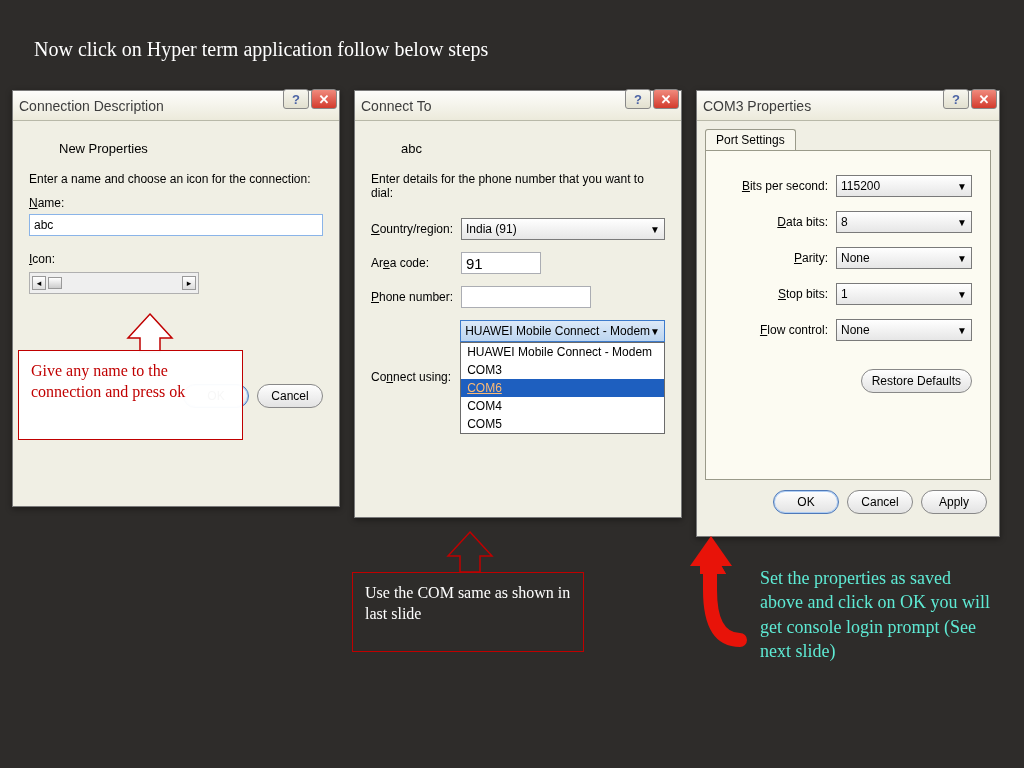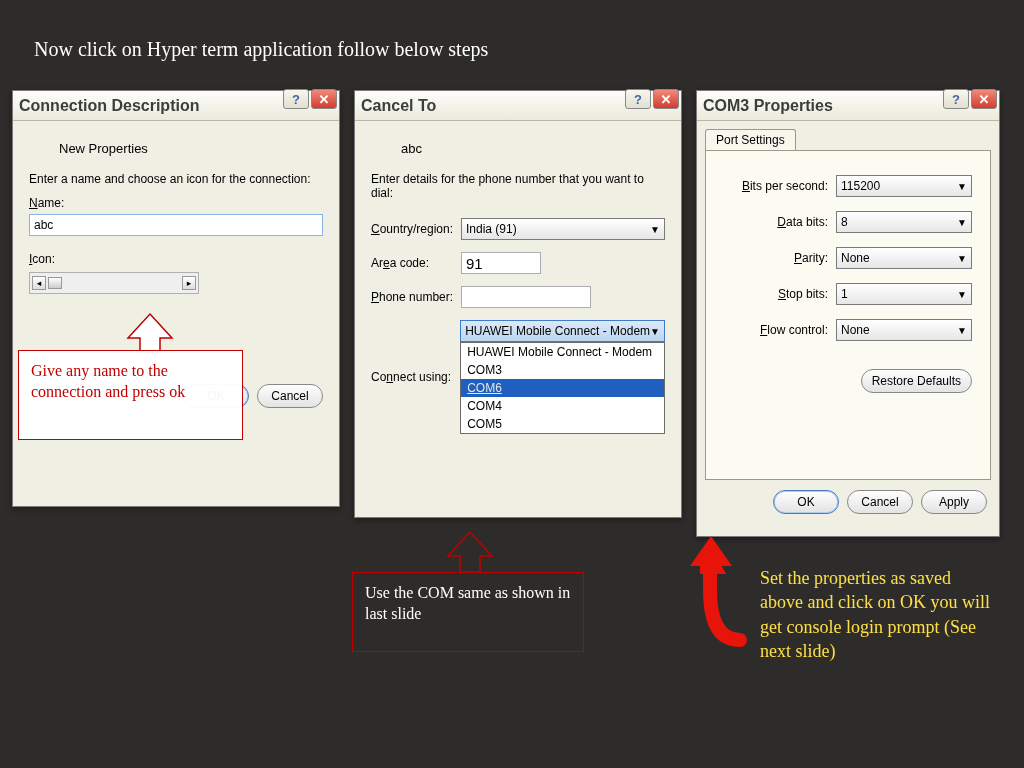--- a/index.html
+++ b/index.html
@@ -30,21 +30,21 @@
   }
   .dlg-small { width: 304px; }
   .titlebar {
     height: 30px;
     background: linear-gradient(#fdfdfb,#eceadb);
     border-bottom: 1px solid #b8b8a8;
     display:flex; align-items:center;
     padding: 0 6px;
     position:relative;
   }
-  .titlebar-text { font-size: 16px; color:#3d3d3d;font-weight:bold; }
+  .titlebar-text { font-size: 14px; color:#3d3d3d; }
   .tb-btns { position:absolute; right:2px; top:-2px; display:flex; gap:2px; }
   .tb-help,.tb-close{
     width:26px;height:20px;border-radius:3px;
     display:flex;align-items:center;justify-content:center;
     font-size:13px;border:1px solid #888;
   }
   .tb-help{background:linear-gradient(#f7f6ef,#e2e0cf);color:#4b63a5;font-weight:bold;}
   .tb-close{background:linear-gradient(#f08a7d,#d33b2d);color:#fff;font-weight:bold;}
   .dlg-body{padding:14px 16px 16px;background:#f0efe4;}
   .subtitle{font-size:13px;margin:6px 0 16px 30px;}
@@ -65,30 +65,30 @@
     height:24px;min-width:66px;border:1px solid #888;border-radius:12px;
     background:linear-gradient(#fefefe,#e3e3e3);font-size:12px;
     display:inline-flex;align-items:center;justify-content:center;padding:0 10px;
   }
   .btn.default{border:1px solid #4f79b8;box-shadow:0 0 0 1px #aecdf3 inset;}
   .btn-row{display:flex;gap:8px;justify-content:flex-end;margin-top:10px;}
   .dropdown-list{
     border:1px solid #6b6b6b;background:#fff;font-size:12px;
   }
   .dropdown-list div{padding:2px 6px;}
-  .dropdown-list .sel{background:#1e5fbf;color:#e5e5e5;text-decoration:underline;}
+  .dropdown-list .sel{background:#1e5fbf;color:#fdba74;text-decoration:underline;}
   .annot-box{
     position:absolute;border:1.5px solid #c00000;background:rgba(255,255,255,0.97);
     font-family: Georgia,serif;font-size:16px;padding:10px 12px;line-height:1.3;
   }
   .annot1{left:18px;top:350px;width:225px;height:90px;color:#c00000;}
   .annot2{left:352px;top:572px;width:232px;height:80px;color:#fff;background:transparent;border:1.5px solid #c00000;}
   .note3{
     position:absolute;left:760px;top:566px;width:230px;
-    font-family:Georgia,serif;font-size:18px;color:#fde047;line-height:1.35;
+    font-family:Georgia,serif;font-size:18px;color:#5eead4;line-height:1.35;
   }
   
   .arrow-svg{position:absolute;}
   .form-row{display:flex;align-items:center;margin-bottom:12px;}
   .form-row .fl{width:90px;font-size:12px;}
   .form-row .fv{flex:1;}
   .form-row-r{display:flex;align-items:center;margin-bottom:14px;}
   .form-row-r .fl{width:112px;text-align:right;font-size:12px;padding-right:8px;}
   .form-row-r .fv{flex:1;}
   .tab{
@@ -136,21 +136,21 @@
       </div>
       <div class="btn-row" style="margin-top:90px">
         <div class="btn default">OK</div>
         <div class="btn">Cancel</div>
       </div>
     </div>
   </div>
 
   <div class="dialog" style="height:428px">
     <div class="titlebar">
-      <span class="titlebar-text">Cancel To</span>
+      <span class="titlebar-text">Connect To</span>
       <div class="tb-btns">
         <div class="tb-help">?</div>
         <div class="tb-close">✕</div>
       </div>
     </div>
     <div class="dlg-body">
       <div class="subtitle">abc</div>
       <div style="margin-bottom:18px;font-size:12px">Enter details for the phone number that you want to dial:</div>
 
       <div class="form-row">

